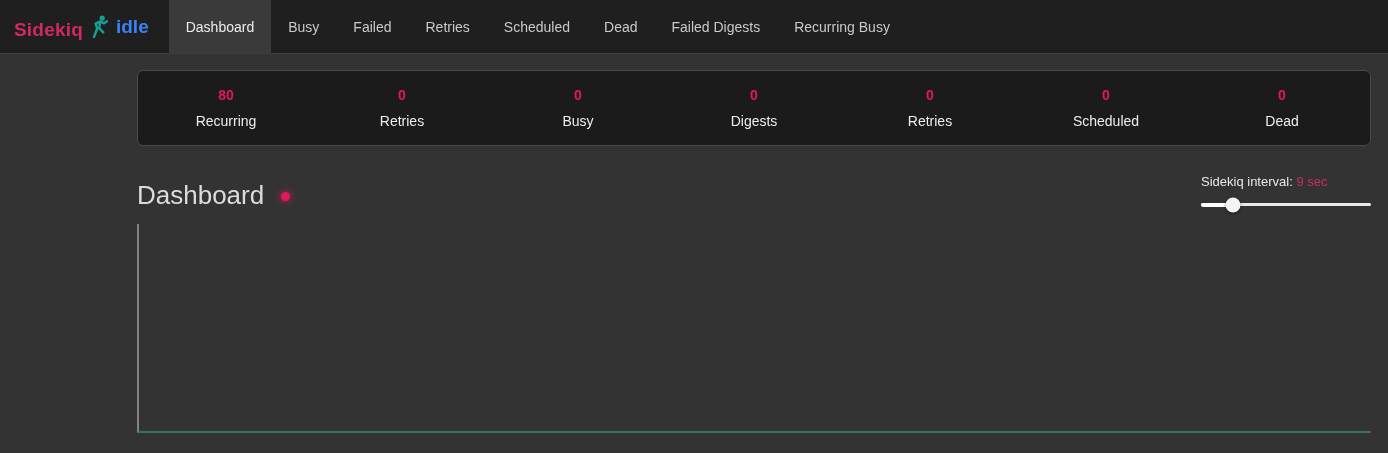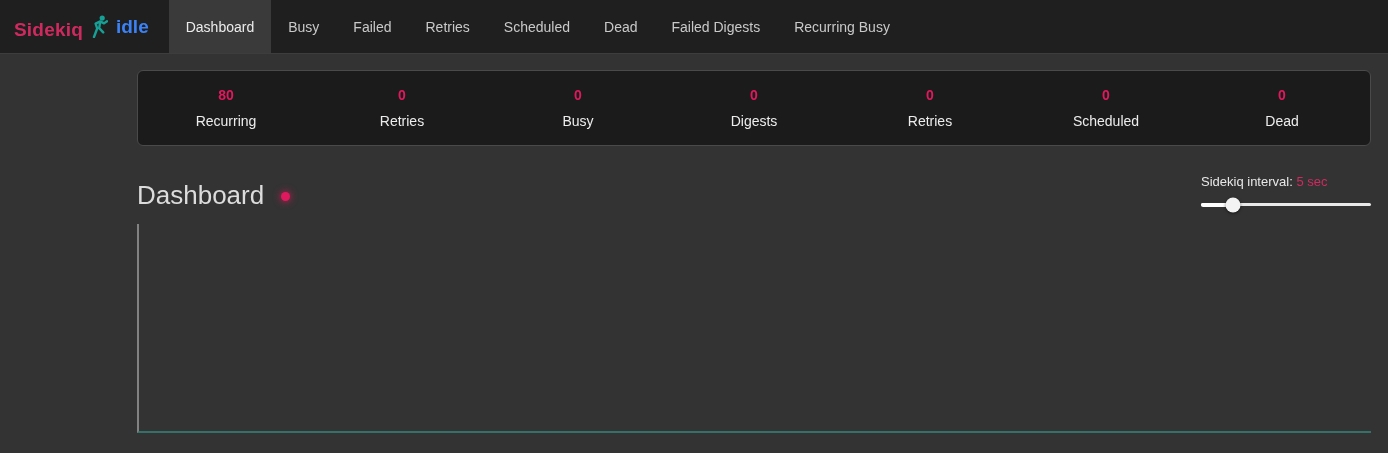--- a/index.html
+++ b/index.html
@@ -128,21 +128,21 @@
   </div>
 
   <div class="header-row">
     <div class="page-title-wrap">
       <h1 class="page-title">Dashboard</h1>
       <span class="beacon"></span>
     </div>
     <div class="polling">
       <div class="polling-label">
         <span>Sidekiq interval:</span>
-        <span class="polling-value">5 sec</span>
+        <span class="polling-value">9 sec</span>
       </div>
       <div class="slider">
         <div class="slider-track"></div>
         <div class="slider-fill" style="width: 19%;"></div>
         <div class="slider-thumb" style="left: 19%;"></div>
       </div>
     </div>
   </div>
 
   <div class="chart-area"></div>

